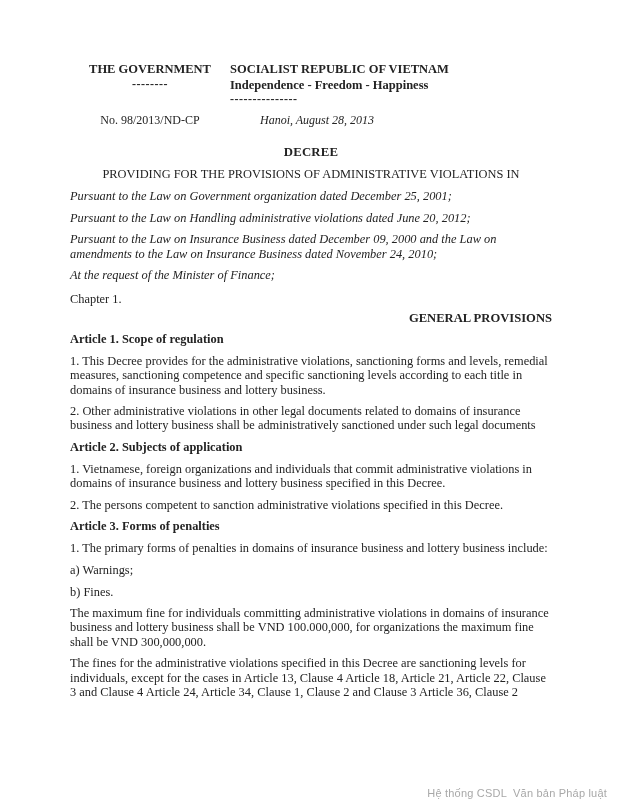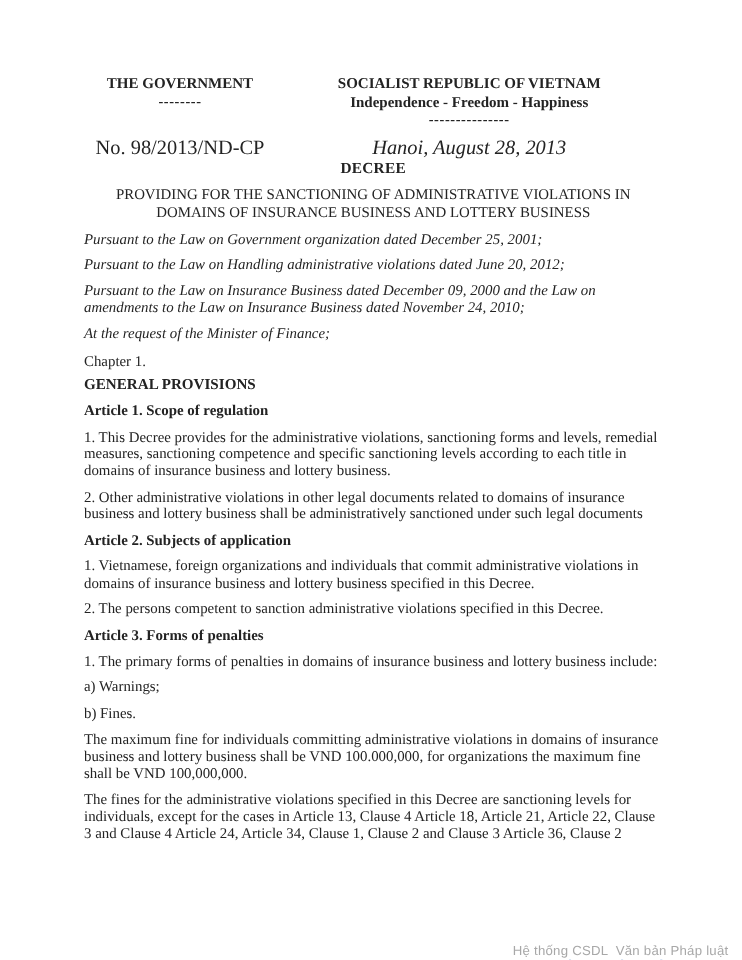--- a/index.html
+++ b/index.html
@@ -27,40 +27,42 @@
     display: flex;
     width: 100%;
   }
   .h-left {
     width: 160px;
     text-align: center;
     flex-shrink: 0;
   }
   .h-right {
     flex: 1;
-    text-align: center;
+    text-align: left;
   }
   .bold { font-weight: bold; }
   .italic { font-style: italic; }
   .header-row .line {
     font-size: 12.5px;
     line-height: 15.5px;
   }
   .sep-line {
     font-size: 12px;
     line-height: 13px;
     letter-spacing: 0.5px;
   }
   .header-row2 {
     display: flex;
     width: 100%;
     margin-top: 7px;
-    font-size: 17px;
+    font-size: 12px;
+    gap: 30px;
   }
   .decree-kind {
+    margin-top: 17px;
     font-size: 12.8px;
     font-weight: bold;
     text-align: center;
     letter-spacing: 0.2px;
   }
   .decree-subject {
     font-size: 12.4px;
     line-height: 14.5px;
     text-align: center;
   }
@@ -73,21 +75,21 @@
   }
   .chapter-label {
     font-size: 12.4px;
     font-weight: normal;
     margin-top: 9px;
     line-height: 14.2px;
   }
   .chapter-title {
     font-size: 12.6px;
     font-weight: bold;
-    text-align: left;
+    text-align: right;
     margin: 5px 0 4px 0;
     line-height: 14.2px;
   }
   .article-heading {
     font-size: 12.4px;
     font-weight: bold;
     margin: 7.5px 0;
     line-height: 14.2px;
   }
   .watermark {
@@ -128,22 +130,21 @@
       <div class="sep-line bold">---------------</div>
     </div>
   </div>
 
   <div class="header-row2">
     <div class="h-left">No. 98/2013/ND-CP</div>
     <div class="h-right italic">Hanoi, August 28, 2013</div>
   </div>
 
   <div class="decree-kind">DECREE</div>
-  <div class="decree-subject first">PROVIDING FOR THE SANCTIONING OF ADMINISTRATIVE VIOLATIONS IN</div>
-  <div class="decree-subject">DOMAINS OF INSURANCE BUSINESS AND LOTTERY BUSINESS</div>
+  <div class="decree-subject first">PROVIDING FOR THE PROVISIONS OF ADMINISTRATIVE VIOLATIONS IN</div>
 
   <p class="doc-para italic">Pursuant to the Law on Government organization dated December 25, 2001;</p>
   <p class="doc-para italic">Pursuant to the Law on Handling administrative violations dated June 20, 2012;</p>
   <p class="doc-para italic">Pursuant to the Law on Insurance Business dated December 09, 2000 and the Law on amendments to the Law on Insurance Business dated November 24, 2010;</p>
   <p class="doc-para italic">At the request of the Minister of Finance;</p>
 
   <div class="chapter-label">Chapter 1.</div>
   <div class="chapter-title">GENERAL PROVISIONS</div>
 
   <div class="article-heading">Article 1. Scope of regulation</div>
@@ -151,21 +152,21 @@
   <p class="doc-para">2. Other administrative violations in other legal documents related to domains of insurance business and lottery business shall be administratively sanctioned under such legal documents</p>
 
   <div class="article-heading">Article 2. Subjects of application</div>
   <p class="doc-para">1. Vietnamese, foreign organizations and individuals that commit administrative violations in domains of insurance business and lottery business specified in this Decree.</p>
   <p class="doc-para">2. The persons competent to sanction administrative violations specified in this Decree.</p>
 
   <div class="article-heading">Article 3. Forms of penalties</div>
   <p class="doc-para">1. The primary forms of penalties in domains of insurance business and lottery business include:</p>
   <p class="doc-para">a) Warnings;</p>
   <p class="doc-para">b) Fines.</p>
-  <p class="doc-para">The maximum fine for individuals committing administrative violations in domains of insurance business and lottery business shall be VND 100.000,000, for organizations the maximum fine shall be VND 100,000,000.</p>
+  <p class="doc-para">The maximum fine for individuals committing administrative violations in domains of insurance business and lottery business shall be VND 100.000,000, for organizations the maximum fine shall be VND 300,000,000.</p>
   <p class="doc-para">The fines for the administrative violations specified in this Decree are sanctioning levels for individuals, except for the cases in Article 13, Clause 4 Article 18, Article 21, Article 22, Clause 3 and Clause 4 Article 24, Article 34, Clause 1, Clause 2 and Clause 3 Article 36, Clause 2</p>
 
 </div>
 
 <div class="watermark">
   <div class="wm-line1">Hệ thống CSDL  Văn bản Pháp luật</div>
   <div class="wm-line2">vanbanphapluat.co</div>
 </div>
 
 </body></html>

